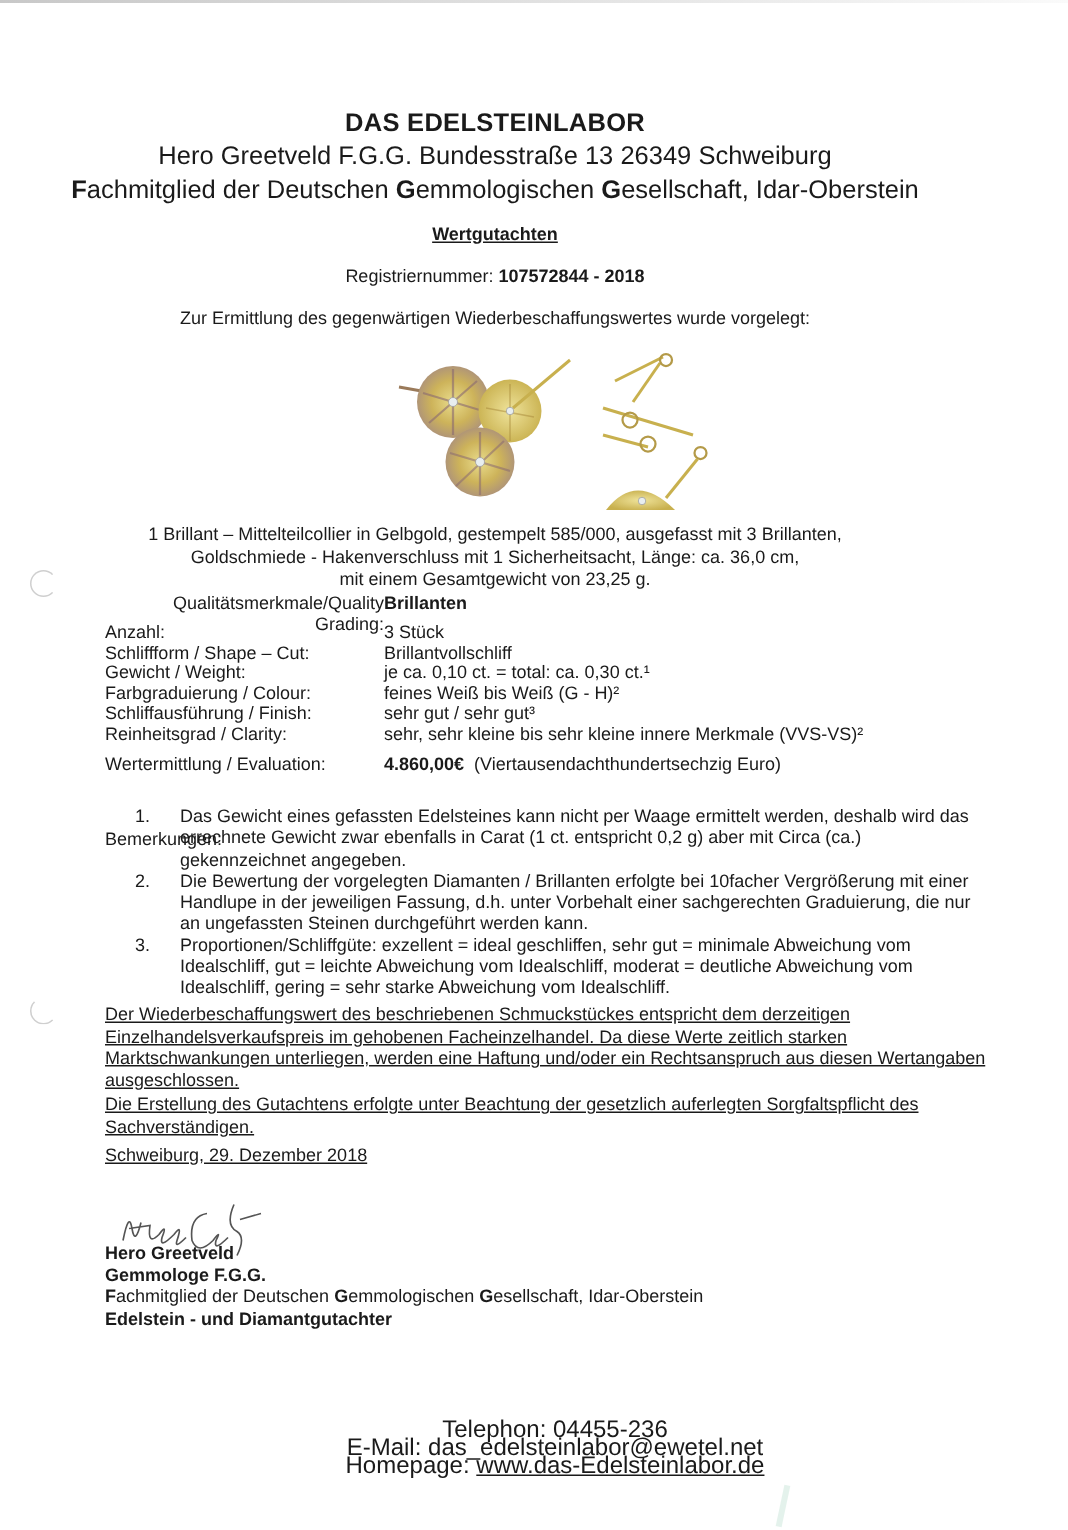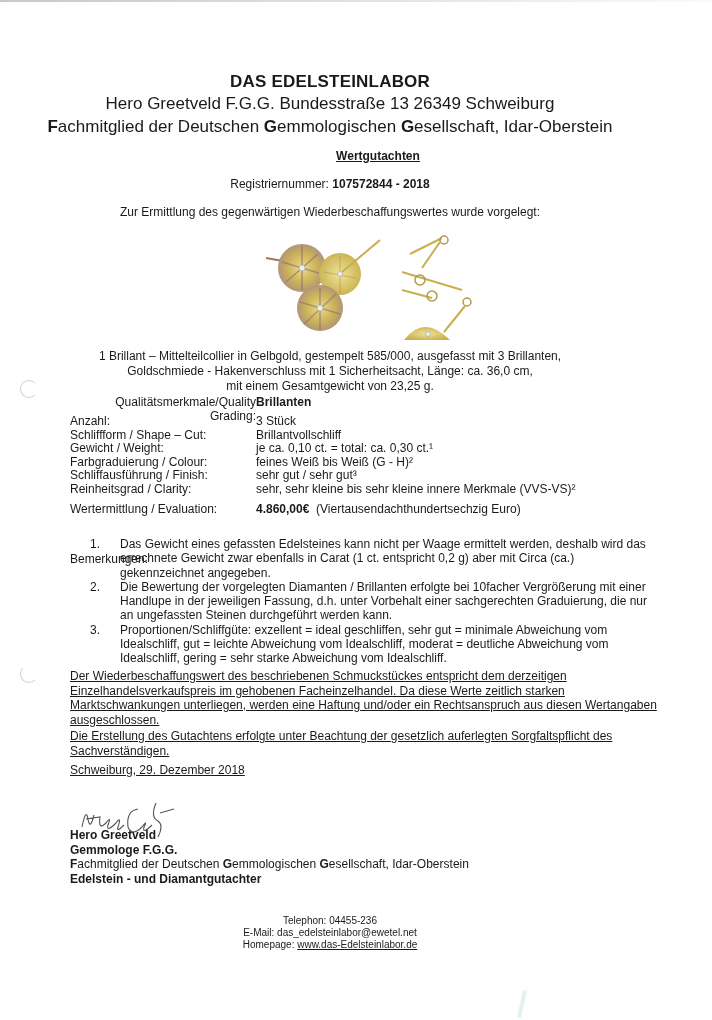--- a/index.html
+++ b/index.html
@@ -7,21 +7,21 @@
       width: 712px; height: 1020px; background: #ffffff; position: relative; overflow: hidden;
       font-family: "Liberation Sans", sans-serif; color: #1a1a1a;
     }
     .topedge { position: absolute; left: 0; top: 0; width: 712px; height: 2px;
       background: linear-gradient(90deg, #c8c8c8, #e6e6e6 60%, #fafafa); }
     .center { position: absolute; left: 0; width: 660px; text-align: center; }
     .h1 { top: 72px; font-size: 17px; font-weight: bold; letter-spacing: 0.2px; }
     .h2 { top: 94px; font-size: 17px; font-weight: normal; }
     .h3 { top: 117px; font-size: 17px; }
     .h3 .cap { font-weight: bold; }
-    .title { top: 149px; font-size: 12px; font-weight: bold; text-decoration: underline; padding-left: 48px; }
+    .title { top: 149px; font-size: 12px; font-weight: bold; text-decoration: underline; }
     .reg { top: 177px; font-size: 12px; }
     .reg b { font-weight: bold; }
     .intro { top: 205px; font-size: 12px; }
     .photo { position: absolute; left: 262px; top: 232px; width: 210px; height: 108px; }
     .desc { top: 349px; font-size: 12px; line-height: 15px; }
     .grid { position: absolute; left: 70px; font-size: 12px; line-height: 13.5px; }
     .grid .row { display: flex; }
     .grid .lbl { width: 186px; }
     .grid .val { }
     .g-qual { top: 396px; text-align: right; }
@@ -31,21 +31,21 @@
     .remarks-h { position: absolute; left: 70px; top: 552px; font-size: 12px; }
     .remarks { position: absolute; left: 90px; top: 537px; width: 570px; font-size: 12px; line-height: 14.3px; margin: 0; padding: 0; list-style: none; }
     .remarks li { display: flex; margin-bottom: 0; }
     .remarks .num { width: 30px; flex: none; }
     .para { position: absolute; left: 70px; width: 590px; font-size: 12px; line-height: 14.5px; text-decoration: underline; }
     .p1 { top: 669px; }
     .p2 { top: 729px; }
     .p3 { top: 763px; }
     .sig { position: absolute; left: 78px; top: 797px; width: 110px; height: 42px; }
     .signer { position: absolute; left: 70px; top: 828px; font-size: 12px; line-height: 14.5px; }
-    .footer { top: 915px; font-size: 10px; line-height: 12px; }
+    .footer { top: 948px; font-size: 16px; line-height: 12px; padding-left: 40px; }
     .footer a { color: #1a1a1a; text-decoration: underline; }
     .holepunch { position: absolute; width: 16px; height: 16px; border-radius: 50%; border: 1px solid #cfcfcf; border-right-color: transparent; }
     .hole1 { left: 20px; top: 380px; }
     .hole2 { left: 20px; top: 665px; border-top-color: transparent; }
     .smudge { position: absolute; left: 520px; top: 990px; width: 4px; height: 28px; background: #d8ece4; transform: rotate(12deg); opacity: .7; }
   </style>
 </head>
 <body>
 
 <div class="topedge"></div>

